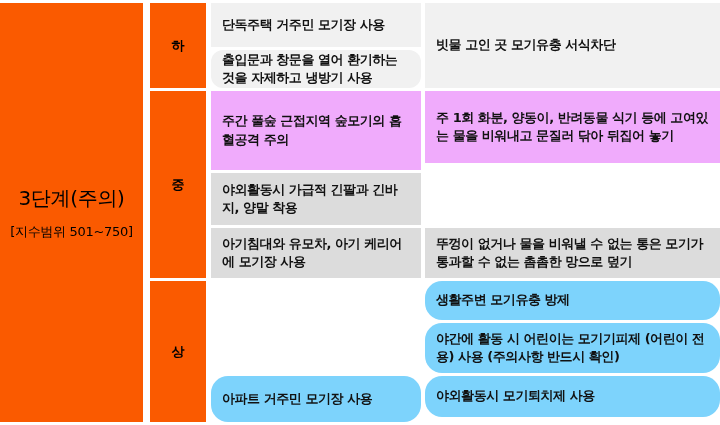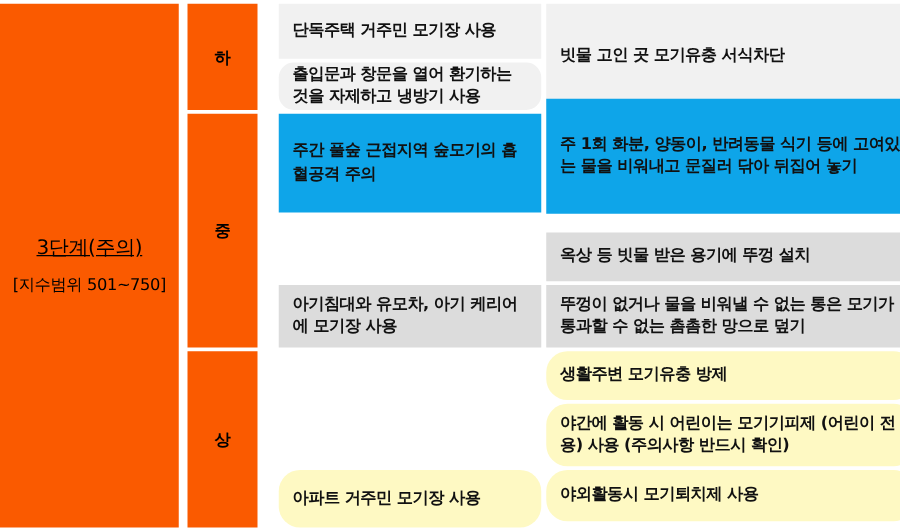--- a/index.html
+++ b/index.html
@@ -34,25 +34,24 @@
   
   .level-banner {
     background: #fa5a00;
     flex-direction: column;
     justify-content: center;
     align-items: center;
     text-align: center;
     color: #000000;
   }
   .level-title {
-    font-size: 16px;
+    font-size: 20px;
     font-weight: 400;
     letter-spacing: -0.3px;
     line-height: 1.2;
-    text-decoration: underline;
   }
   .level-range {
     font-size: 13px;
     font-weight: 400;
     letter-spacing: -0.3px;
     line-height: 1.2;
     margin-top: 14px;
   }
 
   
@@ -66,25 +65,24 @@
   }
 
   
   .advice {
     color: #111111;
     font-size: 13px;
     font-weight: 700;
     line-height: 1.42;
     letter-spacing: -0.45px;
     padding: 4px 10px 4px 11px;
-    margin-left: 12px;
   }
   .shade-low   { background: #f1f1f1; }
-  .shade-mid   { background: #0ea5e9; justify-content: center; }
-  .shade-high  { background: #fef9c3; border-radius: 17px; }
+  .shade-mid   { background: #f0abfc; justify-content: center; }
+  .shade-high  { background: #7dd3fc; border-radius: 17px; }
   .shade-mid-alt { background: #dcdcdc; }
 </style>
 </head>
 <body>
 
 <div id="table-root">
 
   <div class="cell level-banner" style="left:0px; top:3px; width:143px; height:419px;">
     <div class="level-title">3단계(주의)</div>
     <div class="level-range">[지수범위 501~750]</div>
@@ -105,37 +103,37 @@
   <div class="cell advice shade-low" style="left:211px; top:3px; width:210px; height:44px;">
     <span>단독주택 거주민 모기장 사용</span>
   </div>
   <div class="cell advice shade-low" style="left:211px; top:50px; width:210px; height:38px;border-radius:12px;">
     <span>출입문과 창문을 열어 환기하는 것을 자제하고 냉방기 사용</span>
   </div>
 
   <div class="cell advice shade-mid" style="left:211px; top:91px; width:210px; height:79px;">
     <span>주간 풀숲 근접지역 숲모기의 흡혈공격 주의</span>
   </div>
+  <div class="cell advice shade-mid-alt" style="left:211px; top:173px; width:210px; height:52px;">
+    <span>야외활동시 가급적 긴팔과 긴바지, 양말 착용</span>
+  </div>
   <div class="cell advice shade-mid-alt" style="left:211px; top:228px; width:210px; height:50px;">
     <span>아기침대와 유모차, 아기 케리어에 모기장 사용</span>
   </div>
 
   <div class="cell advice shade-high" style="left:211px; top:376px; width:210px; height:46px;">
     <span>아파트 거주민 모기장 사용</span>
   </div>
 
   <div class="cell advice shade-low" style="left:425px; top:3px; width:319px; height:85px;align-items:center;">
     <span>빗물 고인 곳 모기유충 서식차단</span>
   </div>
 
-  <div class="cell advice shade-mid" style="left:425px; top:79px; width:295px; height:92px;">
+  <div class="cell advice shade-mid" style="left:425px; top:91px; width:295px; height:72px;">
     <span>주 1회 화분, 양동이, 반려동물 식기 등에 고여있는 물을 비워내고 문질러 닦아 뒤집어 놓기</span>
-  </div>
-  <div class="cell advice shade-mid-alt" style="left:425px; top:186px; width:295px; height:39px;">
-    <span>옥상 등 빗물 받은 용기에 뚜껑 설치</span>
   </div>
   <div class="cell advice shade-mid-alt" style="left:425px; top:228px; width:295px; height:50px;">
     <span>뚜껑이 없거나 물을 비워낼 수 없는 통은 모기가 통과할 수 없는 촘촘한 망으로 덮기</span>
   </div>
 
   <div class="cell advice shade-high" style="left:425px; top:281px; width:295px; height:39px;">
     <span>생활주변 모기유충 방제</span>
   </div>
   <div class="cell advice shade-high" style="left:425px; top:323px; width:295px; height:50px;">
     <span>야간에 활동 시 어린이는 모기기피제 (어린이 전용) 사용 (주의사항 반드시 확인)</span>

